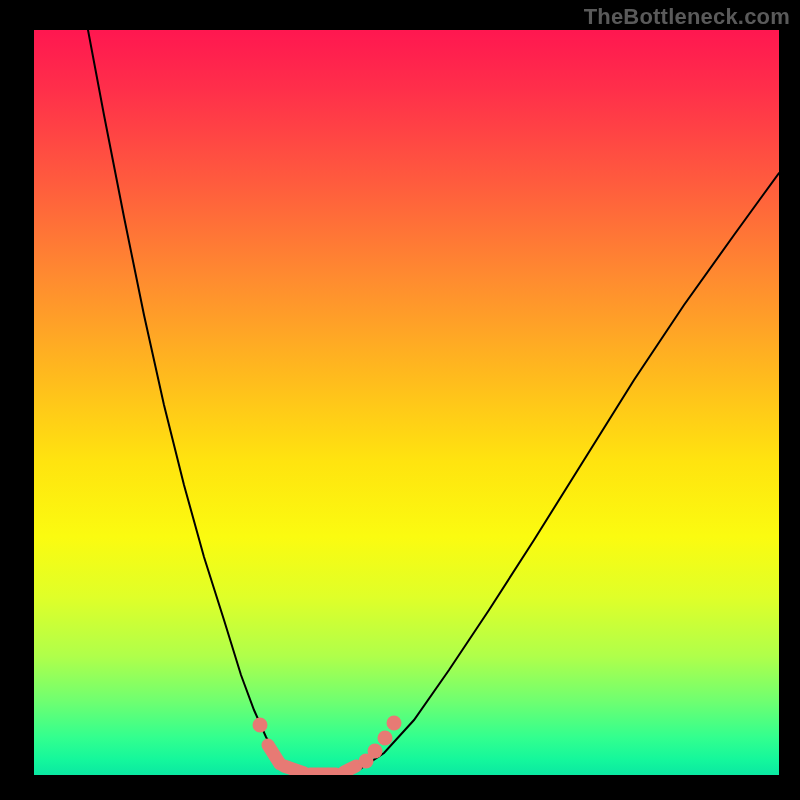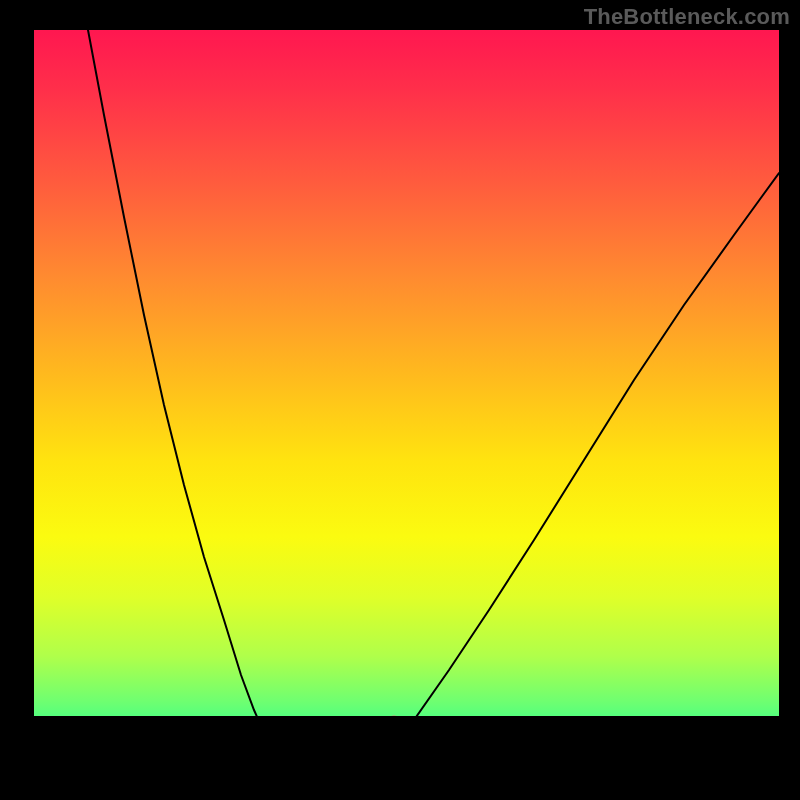--- a/index.html
+++ b/index.html
@@ -1,16 +1,16 @@
 <!DOCTYPE html>
 <html><head>
 <meta charset="utf-8">
 <style>
   html,body{margin:0;padding:0;background:#000;}
-  .stage{position:relative;width:800px;height:716px;background:#000;overflow:hidden;}
+  .stage{position:relative;width:800px;height:800px;background:#000;overflow:hidden;}
   .plot{position:absolute;left:34px;top:30px;width:745px;height:745px;
         background:linear-gradient(to bottom,
           #ff1750 0%,
           #ff2f4a 8%,
           #ff5a3e 20%,
           #ff8a30 33%,
           #ffb91e 46%,
           #ffe40f 58%,
           #fbfb10 68%,
           #e0ff28 76%,

